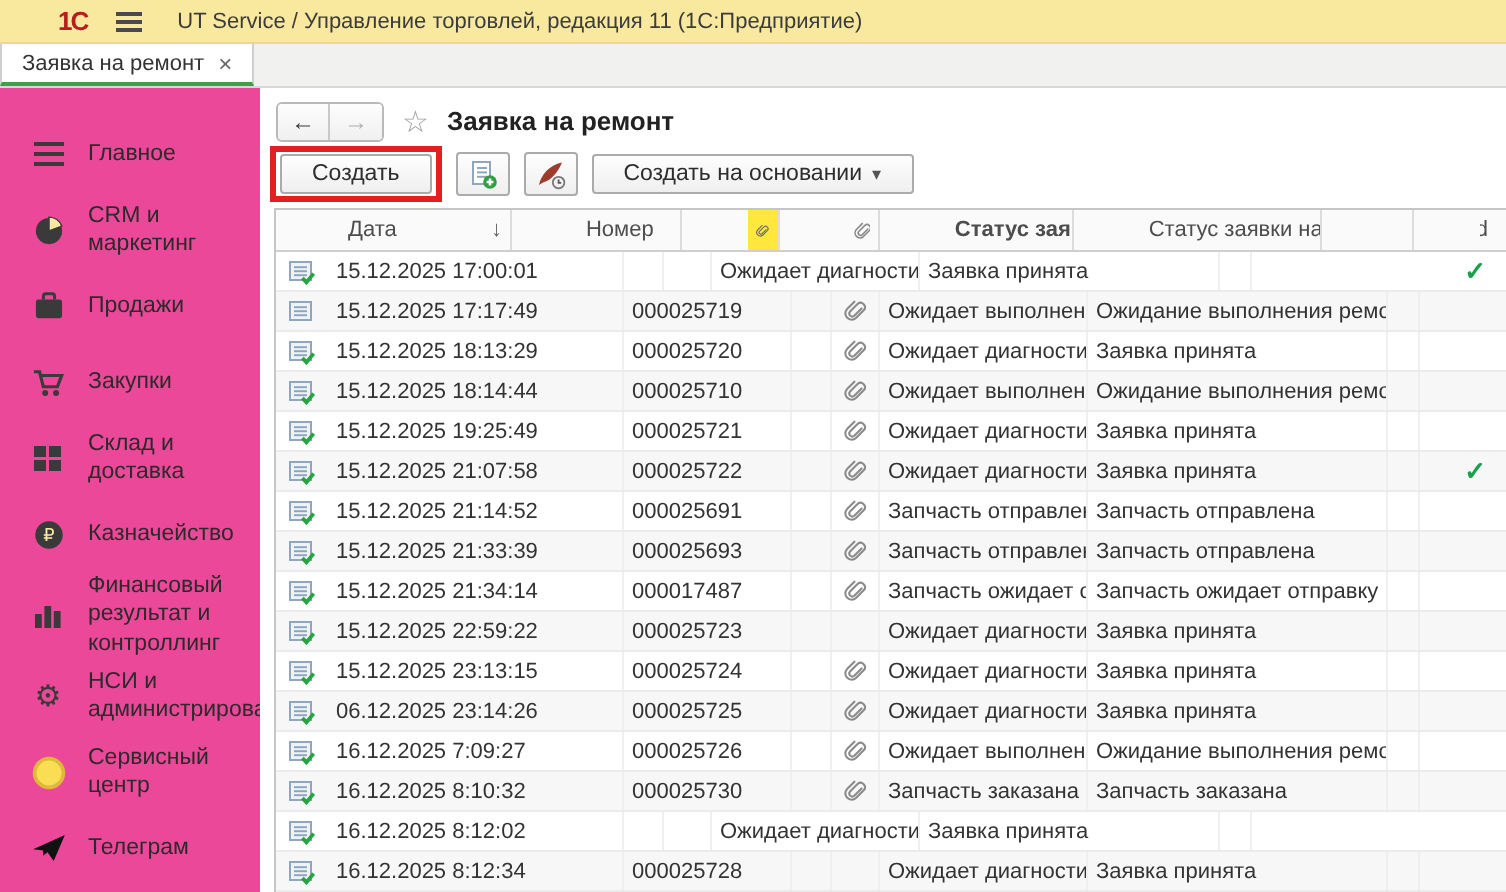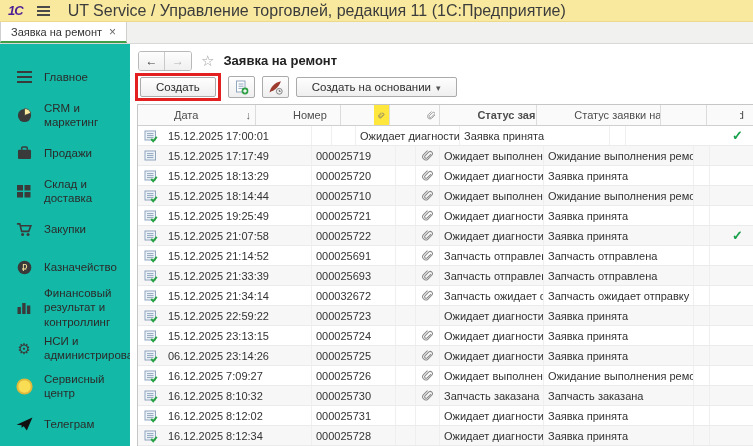--- a/index.html
+++ b/index.html
@@ -2,36 +2,36 @@
 <html><head>
 <meta charset="utf-8">
 <style>
   * { margin:0; padding:0; box-sizing:border-box; }
   html,body { width:753px; height:446px; overflow:hidden; background:#fff;
     font-family:"Liberation Sans", sans-serif; -webkit-font-smoothing:antialiased; }
 
   
   .topbar { height:22px; background:#f8e99f; display:flex; align-items:center;
     padding:0 8px; border-bottom:1px solid #ecd98c; }
-  .logo1c { color:#4c1d95; font-weight:bold; font-size:13px; font-style:italic; letter-spacing:-1px; margin-right:14px; }
+  .logo1c { color:#b91c1c; font-weight:bold; font-size:13px; letter-spacing:-1px; margin-right:14px;margin-left:21px; }
   .burger { display:inline-flex; flex-direction:column; gap:2px; margin-right:18px; cursor:pointer; }
   .burger i { width:13px; height:2px; background:#4a4a4a; display:block; }
-  .win-title { font-size:16px; color:#3c3c3c;text-align:center; }
+  .win-title { font-size:11px; color:#3c3c3c;text-align:center; }
 
   
   .tabsbar { height:22px; background:#f1f1ef; display:flex; align-items:stretch; border-bottom:1px solid #d8d8d8; }
   .home { display:flex; align-items:center; gap:6px; padding:0 10px 0 10px; font-size:11px; color:#333; cursor:pointer; }
   .tab-active { display:flex; align-items:center; gap:7px; background:#fff; padding:0 10px;
     border-left:1px solid #cfcfcf; border-right:1px solid #cfcfcf; border-bottom:2px solid #3f9e46;
     font-size:11px; color:#333; cursor:pointer; }
   .tab-close { color:#666; font-size:12px; cursor:pointer; }
 
   
   .main { display:flex; height:402px; }
-  .sidebar { width:130px; background:#14b8a6; padding-top:14px; flex:none; }
+  .sidebar { width:130px; background:#ec4899; padding-top:14px; flex:none; }
   .sb-item { display:flex; align-items:center; gap:11px; padding:0 6px 0 15px; min-height:38px; cursor:pointer; }
   .sb-ico { width:18px; flex:none; display:flex; justify-content:center; align-items:center; color:#3a3a3a; }
   .sb-label { font-size:11.5px; color:#2b2b2b; line-height:1.25; max-width:104px; }
   .gear-glyph { font-size:15px; color:#3a3a3a; line-height:1; }
 
   .content { flex:1; background:#fff; display:flex; flex-direction:column; }
 
   
   .navrow { display:flex; align-items:center; gap:7px; padding:7px 0 2px 8px; height:28px; }
   .navgroup { display:flex; border:1px solid #b9b9b9; border-radius:3px; overflow:hidden; }
@@ -130,39 +130,39 @@
         <svg width="15" height="14" viewBox="0 0 16 15">
             <path d="M5 4 V2.3 A1.3 1.3 0 0 1 6.3 1 H9.7 A1.3 1.3 0 0 1 11 2.3 V4" fill="none" stroke="#3a3a3a" stroke-width="1.6"></path>
             <rect x="1" y="4" width="14" height="10" rx="1.3" fill="#3a3a3a"></rect>
           </svg>
       </span>
       <span class="sb-label">Продажи</span>
     </div>
 
     <div class="sb-item">
       <span class="sb-ico">
+        <svg width="16" height="15" viewBox="0 0 17 16">
+            <path d="M1 2 H4 L6 10 H13.5 L15.8 4 H5" fill="none" stroke="#3a3a3a" stroke-width="1.7"></path>
+            <circle cx="7" cy="13.3" r="1.6" fill="#3a3a3a"></circle>
+            <circle cx="12.8" cy="13.3" r="1.6" fill="#3a3a3a"></circle>
+          </svg>
+      </span>
+      <span class="sb-label">Закупки</span>
+    </div>
+
+    <div class="sb-item">
+      <span class="sb-ico">
         <svg width="14" height="13" viewBox="0 0 14 13">
             <rect x="0" y="0" width="6" height="5.5" fill="#3a3a3a"></rect>
             <rect x="7.5" y="0" width="6" height="5.5" fill="#3a3a3a"></rect>
             <rect x="0" y="7" width="6" height="5.5" fill="#3a3a3a"></rect>
             <rect x="7.5" y="7" width="6" height="5.5" fill="#3a3a3a"></rect>
           </svg>
       </span>
       <span class="sb-label">Склад и доставка</span>
-    </div>
-
-    <div class="sb-item">
-      <span class="sb-ico">
-        <svg width="16" height="15" viewBox="0 0 17 16">
-            <path d="M1 2 H4 L6 10 H13.5 L15.8 4 H5" fill="none" stroke="#3a3a3a" stroke-width="1.7"></path>
-            <circle cx="7" cy="13.3" r="1.6" fill="#3a3a3a"></circle>
-            <circle cx="12.8" cy="13.3" r="1.6" fill="#3a3a3a"></circle>
-          </svg>
-      </span>
-      <span class="sb-label">Закупки</span>
     </div>
 
     <div class="sb-item">
       <span class="sb-ico">
         <svg width="15" height="15" viewBox="0 0 16 16">
             <circle cx="8" cy="8" r="7.3" fill="#3a3a3a"></circle>
             <text x="8" y="11.4" text-anchor="middle" font-size="9.5" fill="#f8e99f" font-family="DejaVu Sans, sans-serif">₽</text>
           </svg>
       </span>
       <span class="sb-label">Казначейство</span>
@@ -495,21 +495,21 @@
         <rect x="1" y="2" width="10.5" height="9" fill="#eef3f8" stroke="#8fa6bd" stroke-width="1"></rect>
         <line x1="3" y1="4.6" x2="9.5" y2="4.6" stroke="#8fa6bd"></line>
         <line x1="3" y1="6.6" x2="9.5" y2="6.6" stroke="#8fa6bd"></line>
         <line x1="3" y1="8.6" x2="9.5" y2="8.6" stroke="#8fa6bd"></line>
         <path class="doc-check" d="M7.2 10 l2 2.2 l3.6 -4.4" stroke="#27a343" stroke-width="1.9" fill="none"></path>
       </svg>
     </div>
     <div class="tcell c-date">
               <span class="txt">15.12.2025 21:34:14</span>
             </div>
-    <div class="tcell c-number">000032672</div>
+    <div class="tcell c-number">000017487</div>
     <div class="tcell c-clip1"></div>
     <div class="tcell c-clip2">
       <svg class="clip-glyph" width="11" height="11" viewBox="0 0 16 16" style="visibility: visible;">
                 <path d="M12.8 6.2 7.5 11.5 a2.2 2.2 0 0 1 -3.1 -3.1 l5.6 -5.6 a3.2 3.2 0 0 1 4.5 4.5 l-5.8 5.8 a4.6 4.6 0 0 1 -6.5 -6.5 L7.6 1.2" fill="none" stroke="#8a8a8a" stroke-width="1.5" stroke-linecap="round"></path>
               </svg>
     </div>
     <div class="tcell c-status">Запчасть ожидает от...</div>
     <div class="tcell c-status2">Запчасть ожидает отправку</div>
     <div class="tcell c-empty"></div>
     <div class="tcell c-hold">
@@ -657,21 +657,20 @@
         <rect x="1" y="2" width="10.5" height="9" fill="#eef3f8" stroke="#8fa6bd" stroke-width="1"></rect>
         <line x1="3" y1="4.6" x2="9.5" y2="4.6" stroke="#8fa6bd"></line>
         <line x1="3" y1="6.6" x2="9.5" y2="6.6" stroke="#8fa6bd"></line>
         <line x1="3" y1="8.6" x2="9.5" y2="8.6" stroke="#8fa6bd"></line>
         <path class="doc-check" d="M7.2 10 l2 2.2 l3.6 -4.4" stroke="#27a343" stroke-width="1.9" fill="none"></path>
       </svg>
     </div>
     <div class="tcell c-date">
               <span class="txt">16.12.2025 8:12:02</span>
             </div>
-    <div class="tcell c-number">000025731</div>
     <div class="tcell c-clip1"></div>
     <div class="tcell c-clip2">
       <svg class="clip-glyph" width="11" height="11" viewBox="0 0 16 16" style="visibility: hidden;">
                 <path d="M12.8 6.2 7.5 11.5 a2.2 2.2 0 0 1 -3.1 -3.1 l5.6 -5.6 a3.2 3.2 0 0 1 4.5 4.5 l-5.8 5.8 a4.6 4.6 0 0 1 -6.5 -6.5 L7.6 1.2" fill="none" stroke="#8a8a8a" stroke-width="1.5" stroke-linecap="round"></path>
               </svg>
     </div>
     <div class="tcell c-status">Ожидает диагностики</div>
     <div class="tcell c-status2">Заявка принята</div>
     <div class="tcell c-empty"></div>
     <div class="tcell c-hold">

